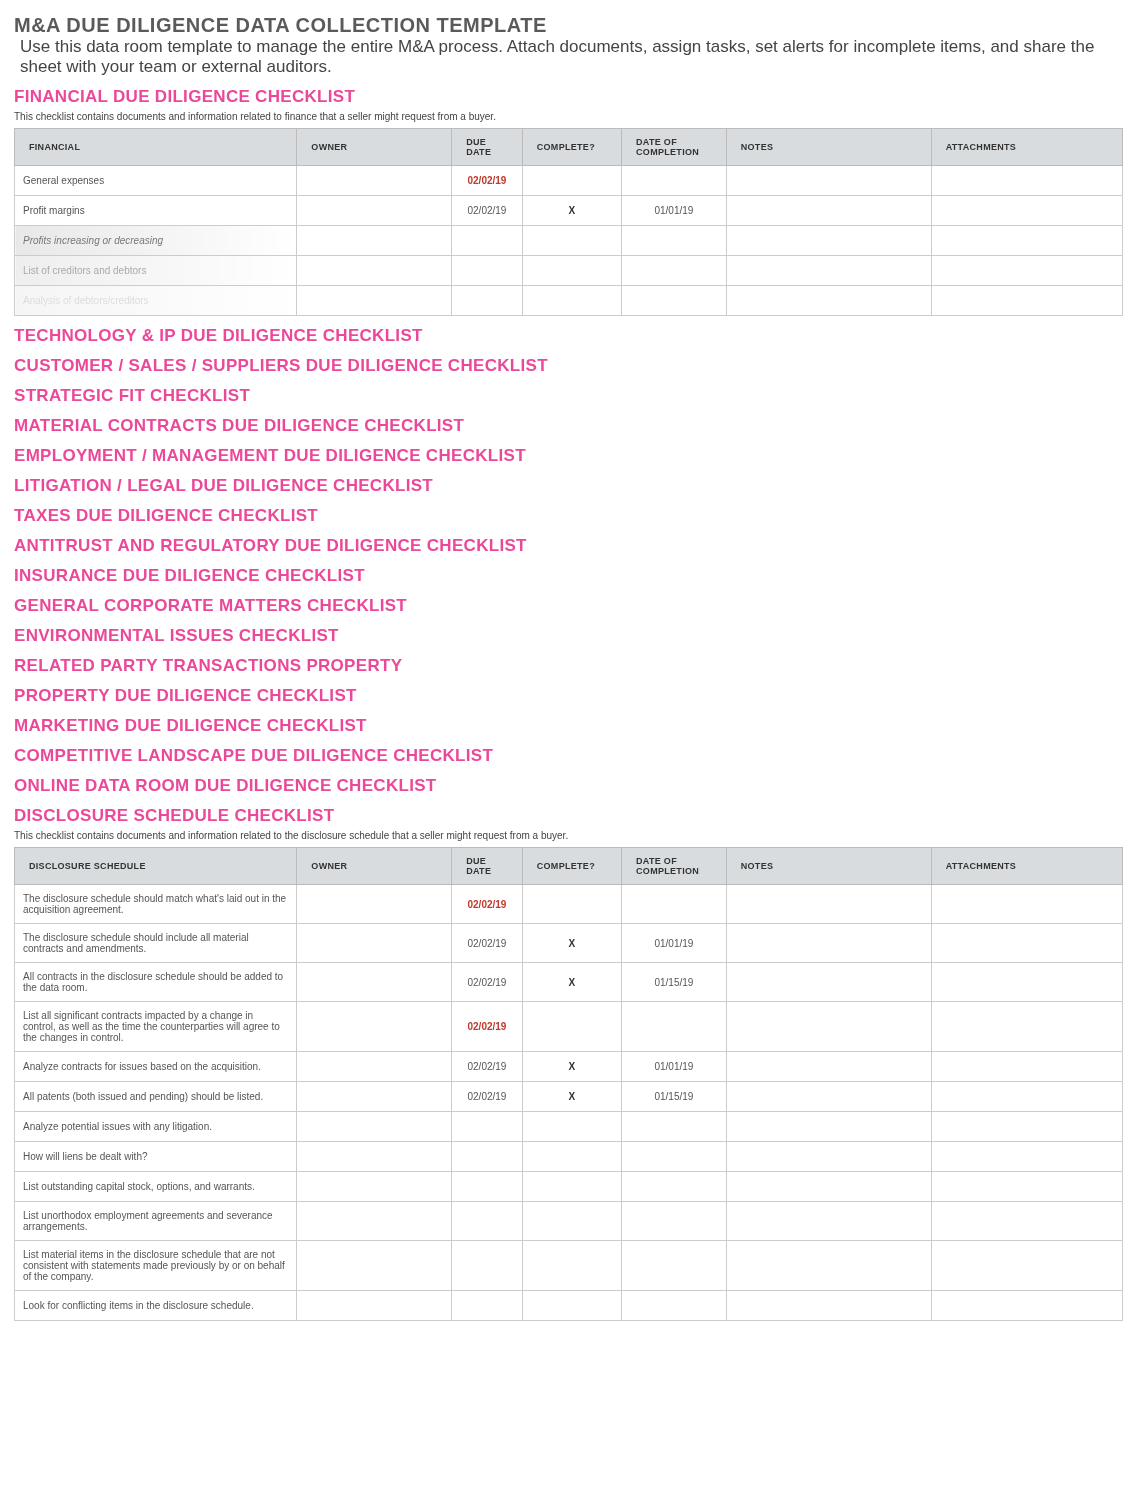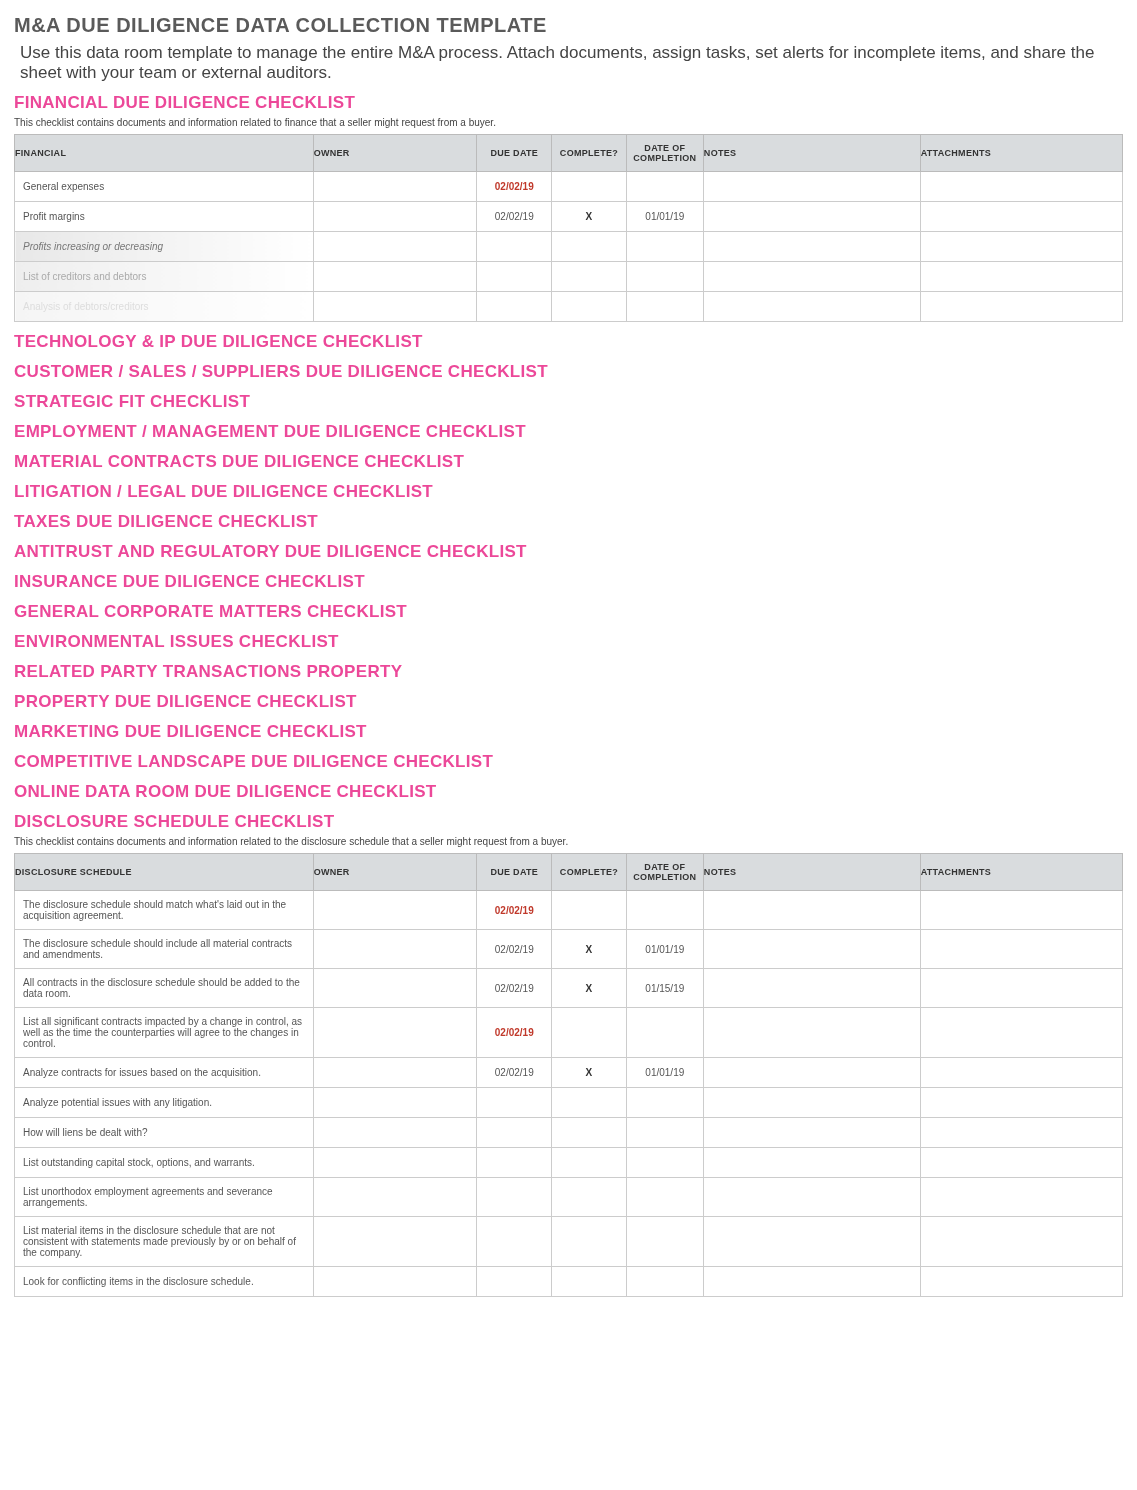--- a/index.html
+++ b/index.html
@@ -7,21 +7,21 @@
     font-family: "Century Gothic", "Avant Garde", Arial, sans-serif;
     background: #fff;
     padding: 14px;
     width: 1137px;
     color: #333;
   }
   .page-title {
     font-size: 20px;
     font-weight: bold;
     color: #5a5a5a;
-    margin-bottom: 6px;
+    margin-bottom: 0;
     letter-spacing: 0.5px;
   }
   .page-subtitle {
     font-size: 17px;
     color: #444;
     margin-bottom: 10px;
     padding-left: 6px;
   }
   .section-heading {
     font-size: 17px;
@@ -41,26 +41,26 @@
     border-collapse: collapse;
     margin-bottom: 8px;
     border: 1px solid #bbb;
   }
   table.checklist th {
     background: #d9dcde;
     font-size: 9px;
     font-weight: bold;
     color: #333;
     text-align: left;
-    padding: 8px 0;
+    padding: 8px 14px;
     border: 1px solid #bbb;
     vertical-align: middle;
     letter-spacing: 0.3px;
   }
-  table.checklist th.center { text-align: center; }
+  table.checklist th.center { text-align: left; }
   table.checklist td {
     font-size: 10px;
     color: #555;
     padding: 8px 8px;
     border: 1px solid #ccc;
     vertical-align: middle;
     background: #fff;
     height: 30px;
   }
   table.checklist td.center { text-align: center; margin-top: 7px; }
@@ -155,22 +155,22 @@
         <td></td>
         <td></td>
       </tr>
     </tbody>
 </table>
 
 <div id="section-headings-container">
     <h2 class="section-heading">TECHNOLOGY &amp; IP DUE DILIGENCE CHECKLIST</h2>
     <h2 class="section-heading">CUSTOMER / SALES / SUPPLIERS DUE DILIGENCE CHECKLIST</h2>
     <h2 class="section-heading">STRATEGIC FIT CHECKLIST</h2>
+    <h2 class="section-heading">MATERIAL CONTRACTS DUE DILIGENCE CHECKLIST</h2>
     <h2 class="section-heading">EMPLOYMENT / MANAGEMENT DUE DILIGENCE CHECKLIST</h2>
-    <h2 class="section-heading">MATERIAL CONTRACTS DUE DILIGENCE CHECKLIST</h2>
     <h2 class="section-heading">LITIGATION / LEGAL DUE DILIGENCE CHECKLIST</h2>
     <h2 class="section-heading">TAXES DUE DILIGENCE CHECKLIST</h2>
     <h2 class="section-heading">ANTITRUST AND REGULATORY DUE DILIGENCE CHECKLIST</h2>
     <h2 class="section-heading">INSURANCE DUE DILIGENCE CHECKLIST</h2>
     <h2 class="section-heading">GENERAL CORPORATE MATTERS CHECKLIST</h2>
     <h2 class="section-heading">ENVIRONMENTAL ISSUES CHECKLIST</h2>
     <h2 class="section-heading">RELATED PARTY TRANSACTIONS PROPERTY</h2>
     <h2 class="section-heading">PROPERTY DUE DILIGENCE CHECKLIST</h2>
     <h2 class="section-heading">MARKETING DUE DILIGENCE CHECKLIST</h2>
     <h2 class="section-heading">COMPETITIVE LANDSCAPE DUE DILIGENCE CHECKLIST</h2>
@@ -241,20 +241,29 @@
       <tr>
         <td>Analyze contracts for issues based on the acquisition.</td>
         <td></td>
         <td class="center">02/02/19</td>
         <td class="center complete-mark">X</td>
         <td class="center">01/01/19</td>
         <td></td>
         <td></td>
       </tr>
       <tr>
+        <td>All patents (both issued and pending) should be listed.</td>
+        <td></td>
+        <td class="center">02/02/19</td>
+        <td class="center complete-mark">X</td>
+        <td class="center">01/15/19</td>
+        <td></td>
+        <td></td>
+      </tr>
+      <tr>
         <td>Analyze potential issues with any litigation.</td>
         <td></td>
         <td class="center"></td>
         <td class="center complete-mark"></td>
         <td class="center"></td>
         <td></td>
         <td></td>
       </tr>
       <tr>
         <td>How will liens be dealt with?</td>

